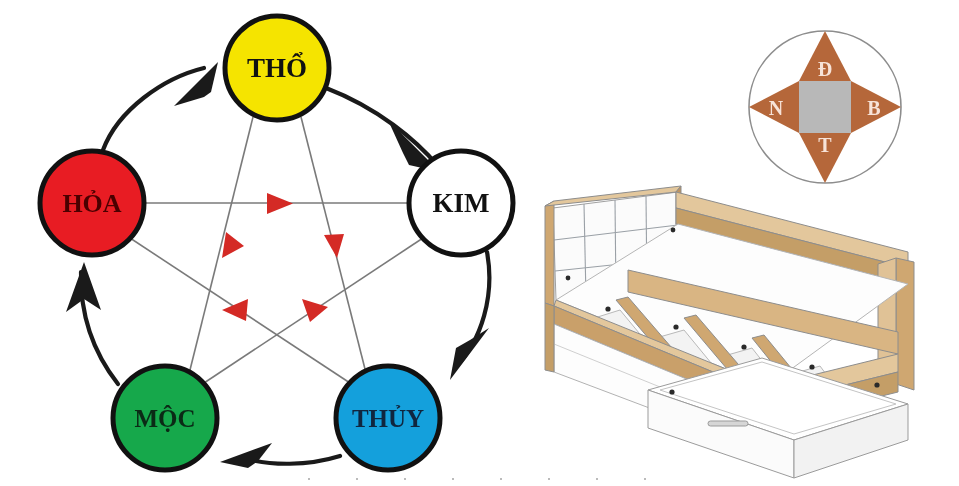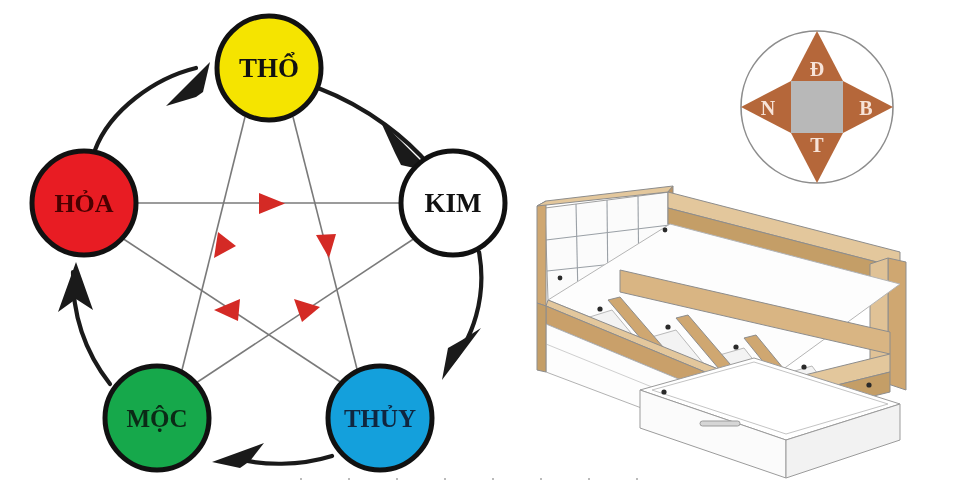--- a/index.html
+++ b/index.html
@@ -16,21 +16,21 @@
   }
   #root {
     position: absolute;
     left: 0; top: 0;
     width: 959px;
     height: 486px;
     background: #ffffff;
   }
   .layer {
     position: absolute;
-    left: 0; top: 0;
+    left: 8px; top: 0;
     width: 798px;
     height: 486px;
   }
   .svg-full { display: block; }
 </style>
 </head>
 <body>
 
 <div id="root" style="background: rgb(255, 255, 255);">
 

